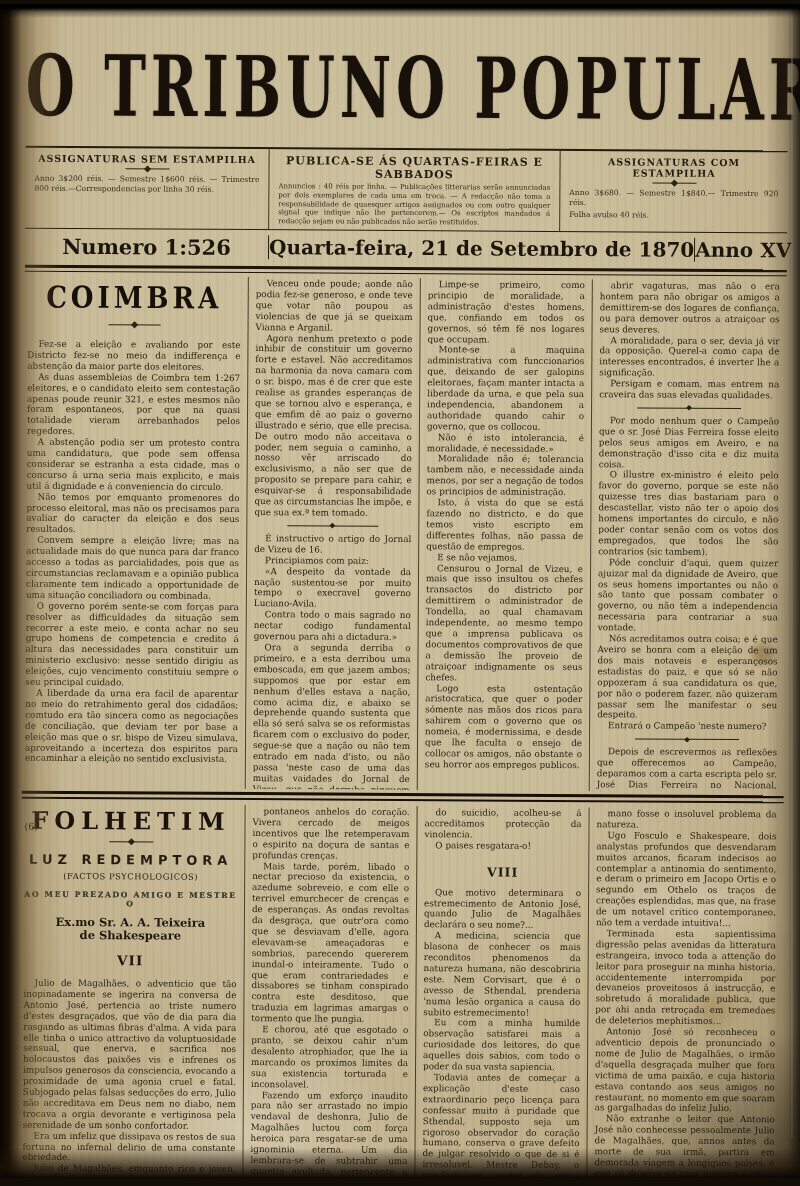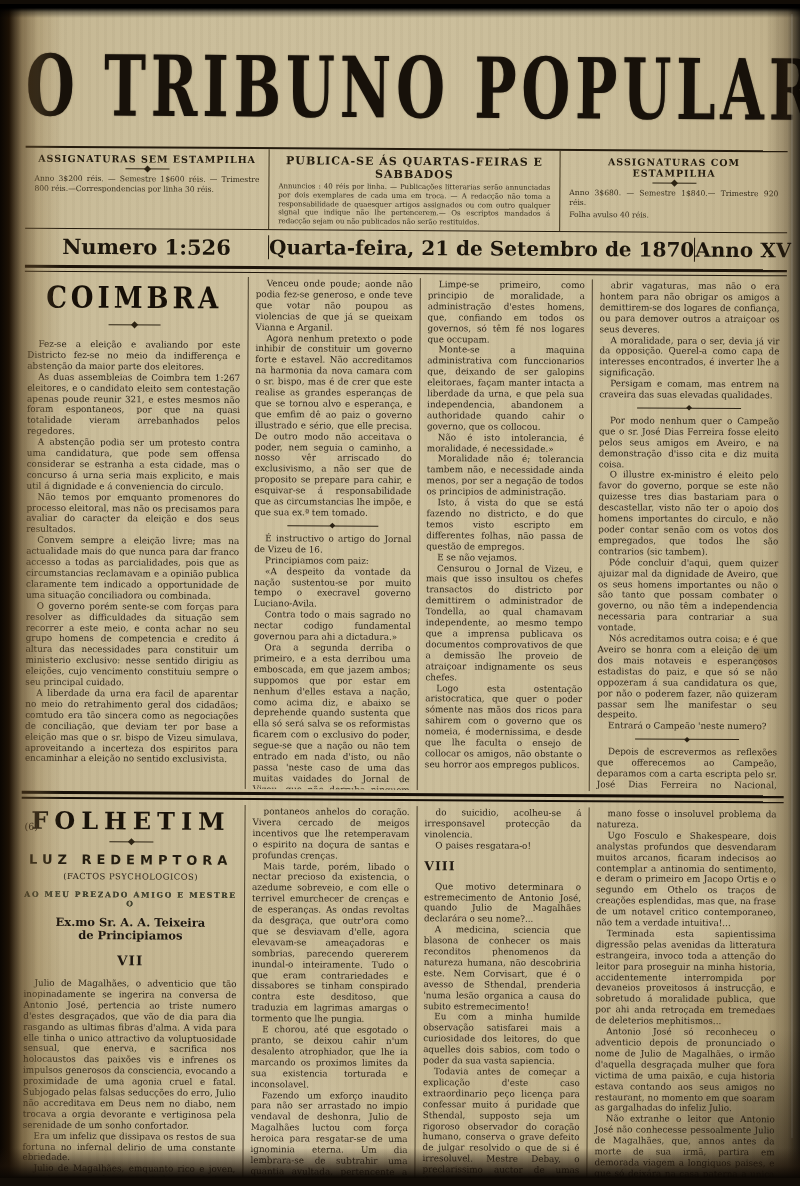--- a/index.html
+++ b/index.html
@@ -62,22 +62,22 @@
   .colB { flex:0 0 172px; }
   .colC { flex:0 0 172px; }
   .colD { flex:1; }
 
   .col p { font-size:8.8px; line-height:10.9px; text-align:justify; text-indent:11px;
     color:#2a2116; }
   .sep { width:58%; height:5px; margin:5px auto; position:relative; }
   .sep:before { content:""; position:absolute; left:0; right:0; top:2px; border-top:1px solid #2a2113; }
   .sep:after { content:""; position:absolute; left:50%; top:0.5px; width:4px; height:4px;
     transform:translateX(-50%) rotate(45deg); background:#2a2113; }
-  .chapter { text-align:left; font-weight:bold; font-size:12.5px; letter-spacing:1px;
-    margin:7px 0 8px; color:#201910; }
+  .chapter { text-align:center; font-weight:bold; font-size:12.5px; letter-spacing:1px;
+    margin:13px 0 8px; color:#201910; }
 
   .article-title { text-align:center; font-size:26px; font-weight:bold; letter-spacing:4px;
     color:#171008; transform:scaleY(1.15); transform-origin:center top; margin-top:3px; }
   .article-title + .orn { margin:12px auto 12px; width:52px; }
 
   
   .fol-head { position:relative; }
   .fol-number { position:absolute; left:3px; top:17px; font-size:9.5px; color:#2a2116; }
   .fol-label { text-align:center; font-size:24px; font-weight:bold; letter-spacing:6px;
     color:#1a130a; margin-top:1px; }
@@ -202,40 +202,40 @@
     <section class="body-grid bottom">
       <div class="col colA fol-head">
         <div class="fol-number">(6)</div>
         <h3 class="fol-label">FOLHETIM</h3>
         <div class="orn"></div>
         <h4 class="fol-title">LUZ REDEMPTORA</h4>
         <div class="fol-subtitle">(FACTOS PSYCHOLOGICOS)</div>
         <div class="fol-dedication">AO MEU PREZADO AMIGO E MESTRE O</div>
         <div class="fol-dedicatee">
           <span>Ex.mo Sr. A. A. Teixeira</span><br>
-          <span>de Principiamos</span>
+          <span>de Shakespeare</span>
         </div>
         <div class="fol-chapter">VII</div>
         <div>
             <p>Julio de Magalhães, o adventicio que tão inopinadamente se ingerira na conversa de Antonio José, pertencia ao triste numero d'estes desgraçados, que vão de dia para dia rasgando as ultimas fibras d'alma. A vida para elle tinha o unico attractivo da voluptuosidade sensual, que enerva, e sacrifica nos holocaustos das paixões vis e infrenes os impulsos generosos da consciencia, evocando a proximidade de uma agonia cruel e fatal. Subjogado pelas falsas seducções do erro, Julio não accreditava em Deus nem no diabo, nem trocava a orgia devorante e vertiginosa pela serenidade de um sonho confortador.</p>
             <p>Era um infeliz que dissipava os restos de sua fortuna no infernal delirio de uma constante ebriedade.</p>
             <p>Julio de Magalhães, emquanto rico e joven, experimentara todos os recatados e purissimos gosos que se filiam nos mais es-</p>
           </div>
       </div>
       <div class="col colB">
         <div>
             <p>pontaneos anhelos do coração. Vivera cercado de meigos incentivos que lhe retemperavam o espirito na doçura de santas e profundas crenças.</p>
             <p>Mais tarde, porém, libado o nectar precioso da existencia, o azedume sobreveio, e com elle o terrivel emurchecer de crenças e de esperanças. As ondas revoltas da desgraça, que outr'ora como que se desviavam d'elle, agora elevavam-se ameaçadoras e sombrias, parecendo quererem inundal-o inteiramente. Tudo o que eram contrariedades e dissabores se tinham conspirado contra este desditoso, que traduzia em lagrimas amargas o tormento que lhe pungia.</p>
             <p>E chorou, até que esgotado o pranto, se deixou cahir n'um desalento atrophiador, que lhe ia marcando os proximos limites da sua existencia torturada e inconsolavel.</p>
             <p>Fazendo um exforço inaudito para não ser arrastado no impio vendaval de deshonra, Julio de Magalhães luctou com força heroica para resgatar-se de uma ignominia eterna. Um dia lembrara-se de subtrahir uma quantia avultada, pertencente a um seu amigo, e que este lhe havia confiado em particular deposito. Porém prevaleceram os seus nobres sentimentos, e o roubo não se consummou, embora a miseria enegrecesse os horisontes do seu futuro sem esperança.</p>
           </div>
       </div>
       <div class="col colC">
         <div>
-            <p>do suicidio, acolheu-se á irresponsavel protecção da vinolencia.</p>
+            <p>do suicidio, acolheu-se á accreditamos protecção da vinolencia.</p>
             <p>O paises resgatara-o!</p>
             <div class="chapter">VIII</div>
             <p>Que motivo determinara o estremecimento de Antonio José, quando Julio de Magalhães declarára o seu nome?...</p>
             <p>A medicina, sciencia que blasona de conhecer os mais reconditos phenomenos da natureza humana, não descobriria este. Nem Corvisart, que é o avesso de Sthendal, prenderia 'numa lesão organica a causa do subito estremecimento!</p>
             <p>Eu com a minha humilde observação satisfarei mais a curiosidade dos leitores, do que aquelles dois sabios, com todo o poder da sua vasta sapiencia.</p>
             <p>Todavia antes de começar a explicação d'este caso extraordinario peço licença para confessar muito á puridade que Sthendal, supposto seja um rigoroso observador do coração humano, conserva o grave defeito de julgar resolvido o que de si é irresoluvel. Mestre Debay, o preclarissimo auctor de umas theorias hygienicas para tudo, inclusive o casamento, manifesta mais affavel modestia quando diz: que o coração é susceptivel de uma educação determinada, mas poucas vezes se amolda á educação imposta.</p>
           </div>
       </div>
       <div class="col colD">
         <div>

